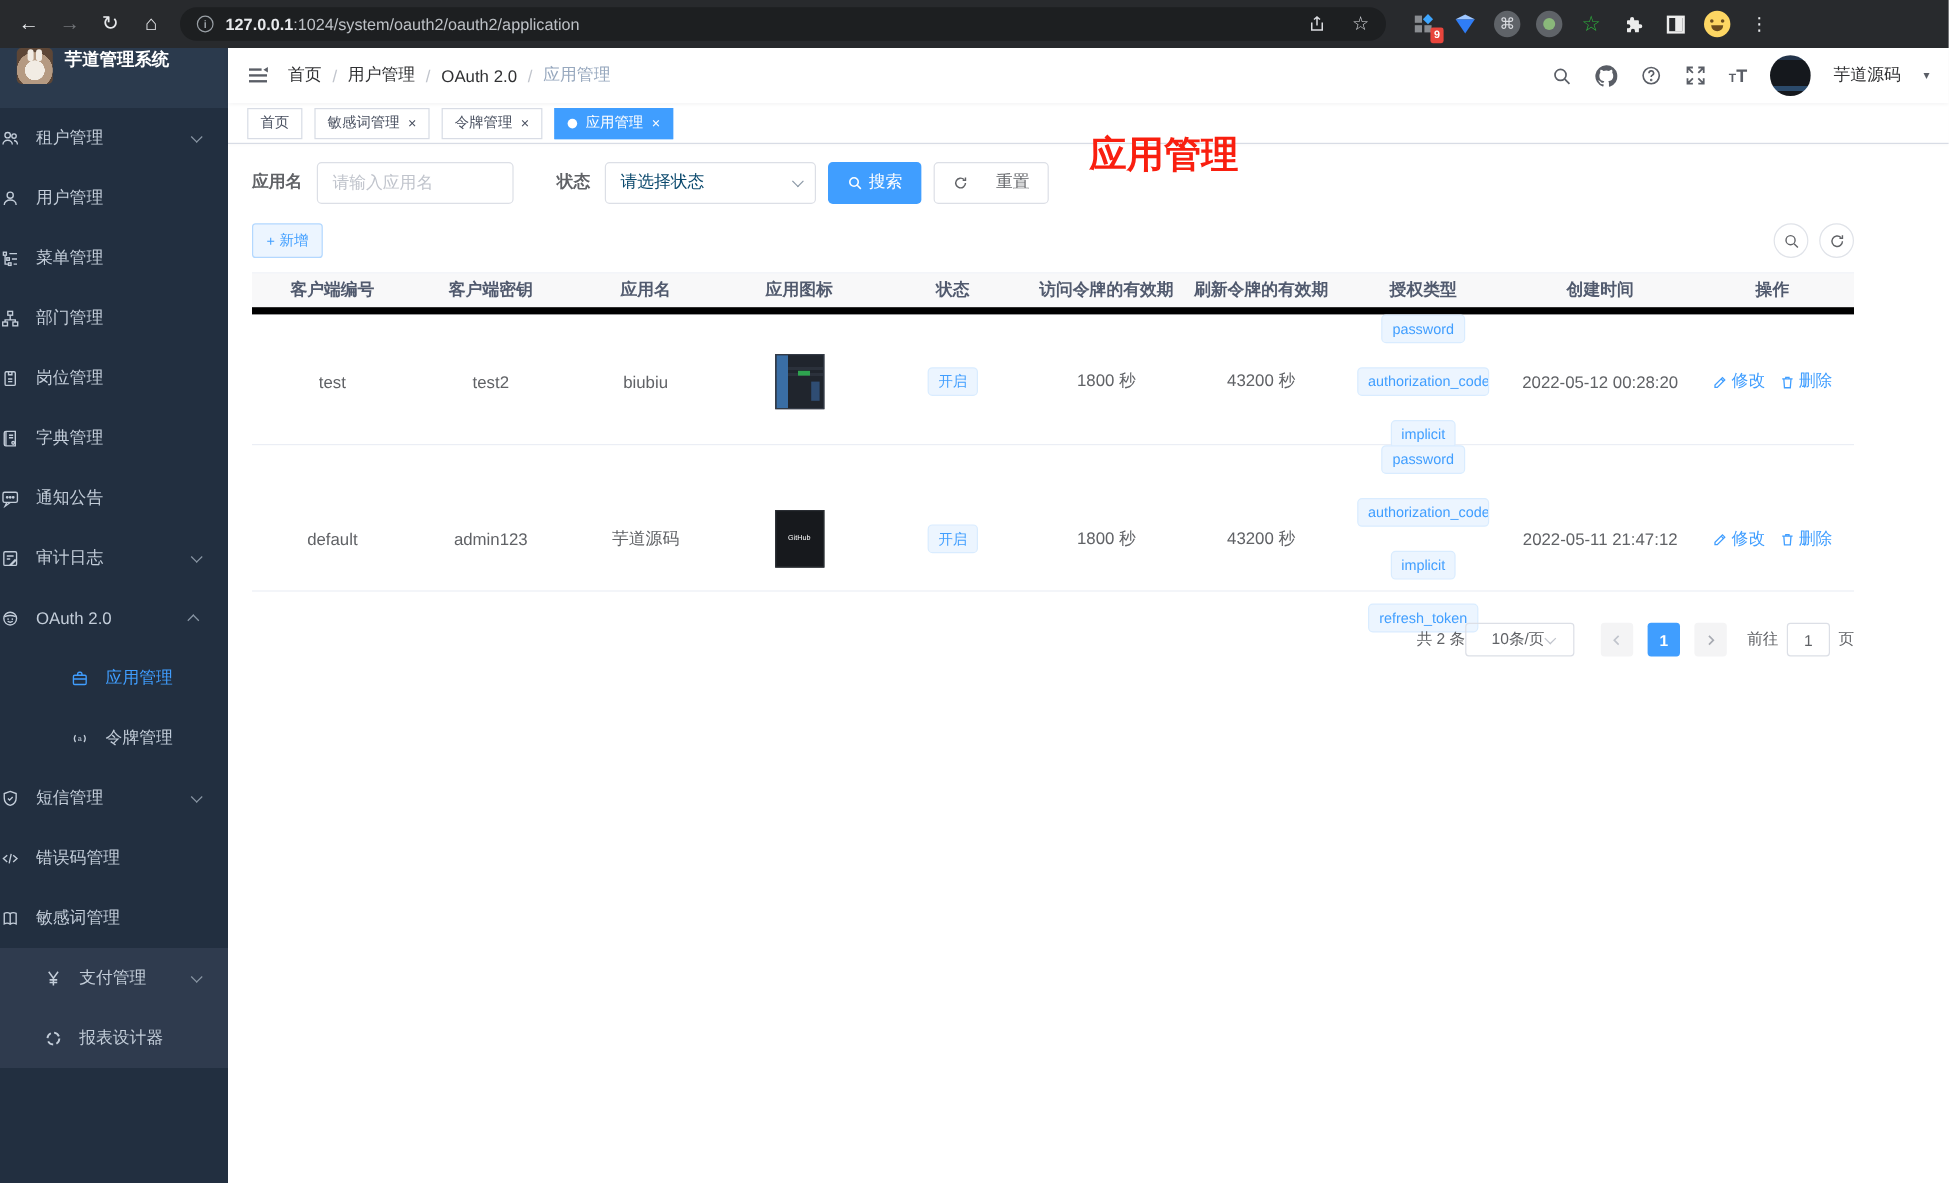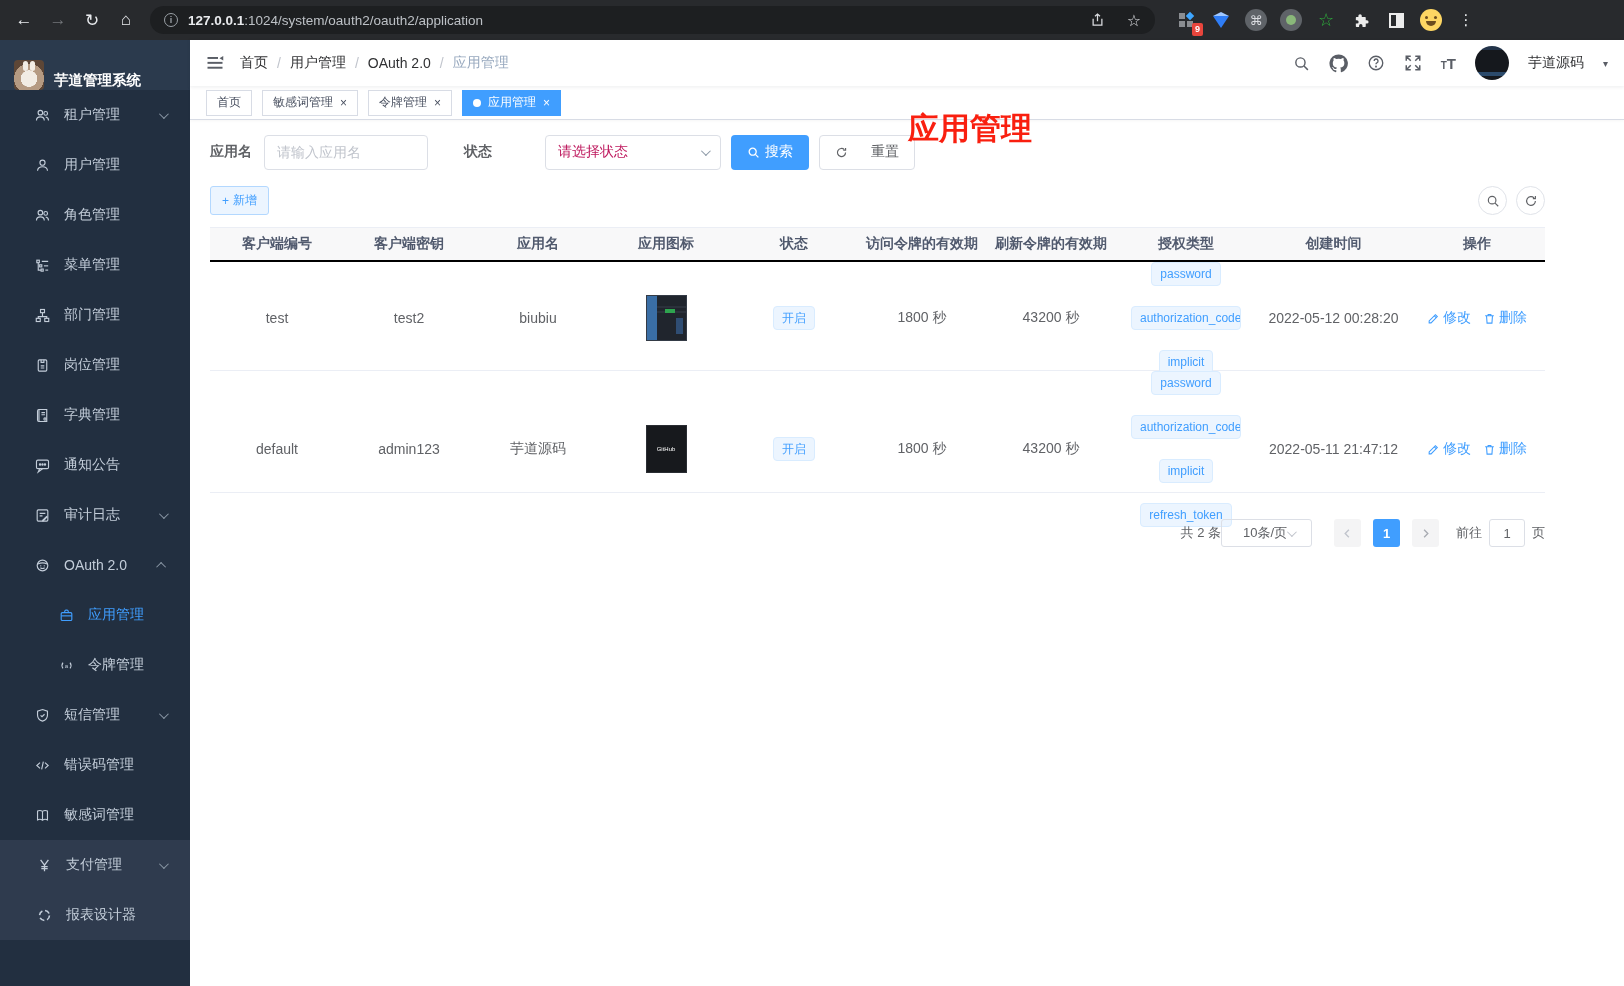--- a/index.html
+++ b/index.html
@@ -31,27 +31,27 @@
   .split-sq { width:15px; height:15px; border:2px solid #ececec; position:relative; }
   .split-sq:before { content:""; position:absolute; right:0; top:0; width:6px; height:11px; background:#ececec; }
   .emoji { width:22px; height:22px; border-radius:50%; background:#fdd663; position:relative; }
   .emoji:before { content:""; position:absolute; left:5px; top:7px; width:3px; height:3px; border-radius:50%; background:#6b4c1e; box-shadow:9px 0 0 #6b4c1e; }
   .emoji:after { content:""; position:absolute; left:6px; top:12px; width:10px; height:5px; background:#6b4c1e; border-radius:0 0 10px 10px; }
   .dots { color:#e8eaed; font-size:15px; letter-spacing:0; }
 
   
   .app { display:flex; height:946px; }
   .sidebar { width:190px; background:#2f3b4e; flex-shrink:0; display:flex; flex-direction:column; }
-  .logo-bar { height:50px; background:#2b3a4d; display:flex; align-items:flex-end; gap:10px; padding:0 14px; flex-shrink:0; }
+  .logo-bar { height:50px; background:#2b3a4d; display:flex; align-items:flex-start; gap:10px; padding:0 14px; flex-shrink:0; }
   .logo-face { width:30px; height:30px; border-radius:4px; background:radial-gradient(circle at 50% 62%, #f2ece4 0 34%, #b59a82 35% 62%, #5d4636 63%); position:relative; overflow:hidden; }
   .logo-face:before, .logo-face:after { content:""; position:absolute; top:1px; width:5px; height:10px; background:#f2ece4; border-radius:3px; }
   .logo-face:before { left:9px; } .logo-face:after { left:16px; }
   .logo-title { color:#fff; font-size:14.5px; font-weight:700; }
   .menu { flex:1; background:#222f40; }
-  .m-item { height:50px; display:flex; align-items:center; gap:13px; padding-left:34px; color:#c3cdd9; font-size:14px; position:relative; cursor:pointer; }
+  .m-item { height:50px; display:flex; align-items:center; gap:13px; color:#c3cdd9; font-size:14px; position:relative; cursor:pointer; }
   .m-item svg { width:17px; height:17px; flex-shrink:0; }
   .m-item .chev { position:absolute; right:24px; }
   .m-item.child { padding-left:58px; }
   .m-item.active { color:#409eff; }
   .menu-sec2 { background:#2f3b4e; }
   .menu-sec2 .m-item { padding-left:16px;margin-left:20px; }
   .chev { width:7px; height:7px; border-right:1.4px solid #8a97a5; border-bottom:1.4px solid #8a97a5; display:inline-block; }
   .chev.down { transform:rotate(45deg) translateY(-2px); }
   .chev.up { transform:rotate(-135deg) translateY(-2px); }
 
@@ -76,34 +76,34 @@
   .tab.active { background:#409eff; border-color:#409eff; color:#fff; }
   .tab.active .dot { width:8px; height:8px; border-radius:50%; background:#fff; }
 
   .annotation { position:absolute; left:718px; top:68px; font-size:31px; font-weight:600; color:#f91f0f; z-index:20; white-space:nowrap; }
 
   .content { padding:14px 20px 0; width:1375px; }
   .filter-row { display:flex; align-items:center; height:36px; margin-bottom:16px; }
   .f-label { font-size:14px; font-weight:700; color:#606266; margin-right:12px; }
   .f-input { width:164px; height:35px; border:1px solid #dcdfe6; border-radius:4px; padding:0 12px; font-size:14px; color:#606266; outline:none; }
   .f-input::placeholder { color:#c0c4cc; }
-  .f-select { width:176px; height:35px; border:1px solid #dcdfe6; border-radius:4px; padding:0 12px; display:flex; align-items:center; justify-content:space-between; color:#be185d; font-size:14px; cursor:pointer;margin-left:41px; }
+  .f-select { width:176px; height:35px; border:1px solid #dcdfe6; border-radius:4px; padding:0 12px; display:flex; align-items:center; justify-content:space-between; color:#0c4a6e; font-size:14px; cursor:pointer; }
   .ml36 { margin-left:36px; }
   .btn { height:35px; border-radius:4px; font-size:14px; display:inline-flex; align-items:center; gap:5px; padding:0 15px; cursor:pointer; border:1px solid transparent; }
   .btn-primary { background:#409eff; color:#fff; margin-left:10px; }
   .btn-plain { background:#fff; border-color:#dcdfe6; color:#606266; margin-left:10px;gap:23px; }
   .action-row { display:flex; align-items:center; margin-bottom:12px; }
   .btn-add { height:29px; padding:0 11px; border-radius:3px; background:#ecf5ff; border:1px solid #b3d8ff; color:#409eff; font-size:12px; display:inline-flex; align-items:center; gap:4px; cursor:pointer; }
   .tool-circles { margin-left:auto; display:flex; gap:9px; }
   .circle-btn { width:29px; height:29px; border-radius:50%; border:1px solid #e0e3e9; background:#fff; display:grid; place-items:center; color:#606266; cursor:pointer; }
 
   
   .grid-cols { display:grid; grid-template-columns:134px 130px 128px 128px 128px 128px 130px 140px 155px 132px; }
   .table { width:1335px; border-top:1px solid #ebeef5; }
-  .t-head { background:#f8f8f9; height:34px; align-items:center; text-align:center; font-size:14px; font-weight:700; color:#515a6e; border-bottom:2px solid #000000; }
+  .t-head { background:#f8f8f9; height:34px; align-items:center; text-align:center; font-size:14px; font-weight:700; color:#515a6e; border-bottom:6px solid #000000; }
   .t-row { align-items:center; text-align:center; font-size:14px; color:#606266; border-bottom:1px solid #ebeef5; }
   .t-row.r1 { height:109px; } .t-row.r2 { height:122px; }
   .app-thumb1 { display:inline-block; width:41px; height:46px; background:#20252d; border:1px solid #343b46; vertical-align:middle;
      background-image:linear-gradient(90deg,#3a6ea5 0 10px,transparent 10px), linear-gradient(180deg,transparent 0 10px,#2b313b 10px 12px,transparent 12px 15px,#2b313b 15px 17px,transparent 17px); position:relative; }
   .app-thumb1:before { content:""; position:absolute; left:18px; top:13px; width:10px; height:4px; background:#2ea44f; }
   .app-thumb1:after { content:""; position:absolute; right:3px; top:22px; width:7px; height:16px; background:#2f4d73; }
   .app-thumb2 { display:inline-block; width:41px; height:48px; background:#17191d; border:1px solid #2a2d33; vertical-align:middle; }
   .app-thumb2 span { display:block; margin-top:20px; color:#fff; font-size:6px; text-align:center; }
   .tag { display:inline-block; height:24px; line-height:22px; padding:0 8px; background:#ecf5ff; border:1px solid #d9ecff; border-radius:4px; color:#409eff; font-size:12px; white-space:nowrap; }
   .tags-stack { display:flex; flex-direction:column; align-items:center; gap:20px;text-align:center; }
@@ -205,29 +205,20 @@
           </svg>
         <span>租户管理</span>
         <i class="chev down"></i>
       </div>
       <div class="m-item">
         <svg viewBox="0 0 24 24" fill="none" stroke="currentColor" stroke-width="1.6">
             <circle cx="12" cy="8" r="3.6"></circle>
             <path d="M5 19.5c0-3.6 3.1-5.8 7-5.8s7 2.2 7 5.8"></path>
           </svg>
         <span>用户管理</span>
-      </div>
-      <div class="m-item">
-        <svg viewBox="0 0 24 24" fill="none" stroke="currentColor" stroke-width="1.6">
-            <circle cx="9" cy="8" r="3.2"></circle>
-            <path d="M3.5 19c0-3 2.5-5 5.5-5s5.5 2 5.5 5"></path>
-            <circle cx="16.5" cy="9" r="2.6"></circle>
-            <path d="M16.5 14.2c2.4.4 4 2.2 4 4.8"></path>
-          </svg>
-        <span>角色管理</span>
       </div>
       <div class="m-item">
         <svg viewBox="0 0 24 24" fill="none" stroke="currentColor" stroke-width="1.6">
             <rect x="4" y="4.5" width="3.5" height="3.5"></rect>
             <path d="M11 6.2h9M6 8v10.5h4"></path>
             <rect x="8" y="11" width="3" height="3"></rect>
             <path d="M14 12.5h6"></path>
             <rect x="10" y="17" width="3" height="3"></rect>
             <path d="M16 18.5h4"></path>
           </svg>

